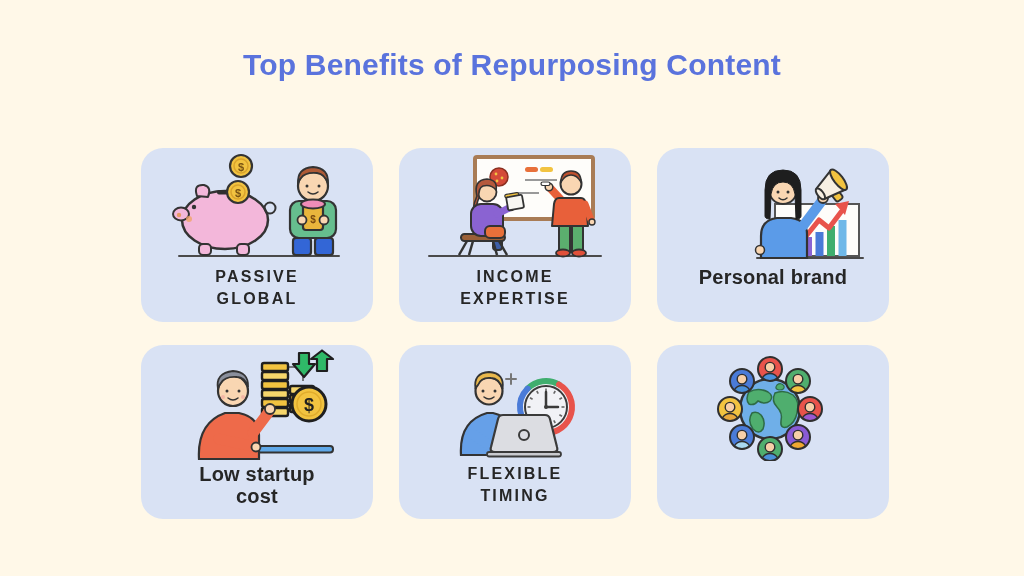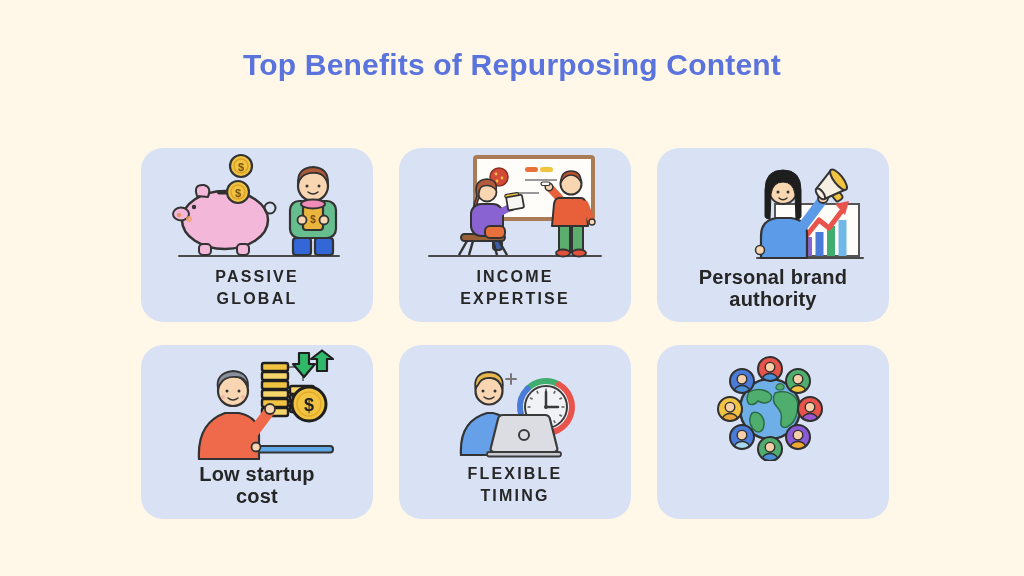--- a/index.html
+++ b/index.html
@@ -162,21 +162,20 @@
         </g>
         <g transform="translate(176,32) rotate(-38)">
           <rect x="-8" y="6" width="8" height="11" rx="2.5" fill="#F2C340" stroke="#333" stroke-width="1.8"></rect>
           <path d="M -16 -6.5 L 6 -12 L 6 12 L -16 6.5 Z" fill="#F7EFE2" stroke="#333" stroke-width="2" stroke-linejoin="round"></path>
           <ellipse cx="-16" cy="0" rx="3" ry="6.5" fill="#F7EFE2" stroke="#333" stroke-width="2"></ellipse>
           <ellipse cx="7" cy="0" rx="4.5" ry="12.5" fill="#F2C340" stroke="#333" stroke-width="2"></ellipse>
         </g>
       </svg>
       <div class="card-label mixed">
         <span>Personal brand</span>
-        <span>authority</span>
       </div>
     </div>
 
     <div class="card">
       <svg width="232" height="112" viewBox="0 0 232 112">
         <path d="M 148 18 L 162 18 L 162 32" fill="none" stroke="#555" stroke-width="1.5"></path>
         <g>
           <polygon points="158,4 168,4 168,15 174,15 163,28 152,15 158,15" fill="#2FB968" stroke="#1F1F1F" stroke-width="2.2" stroke-linejoin="round"></polygon>
         </g>
         <g>

